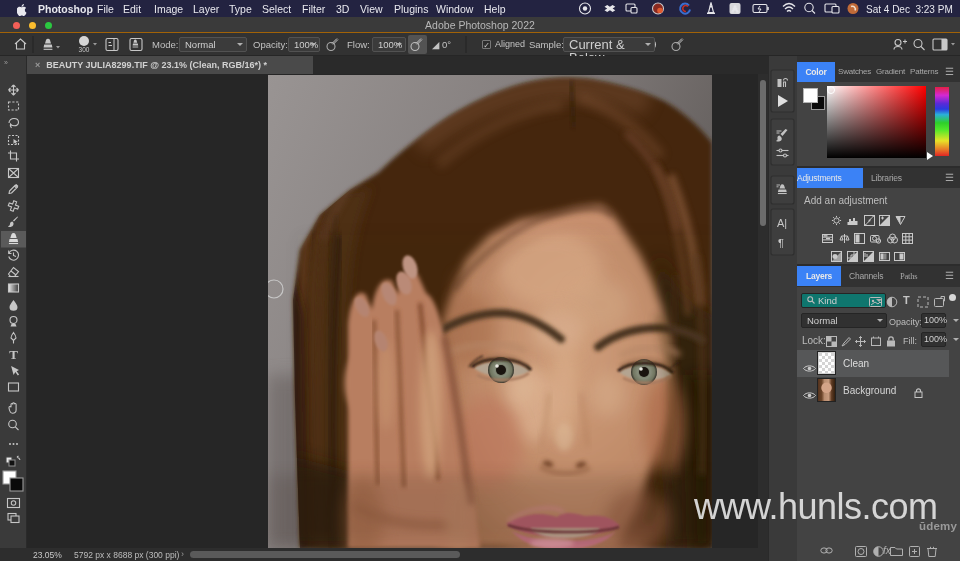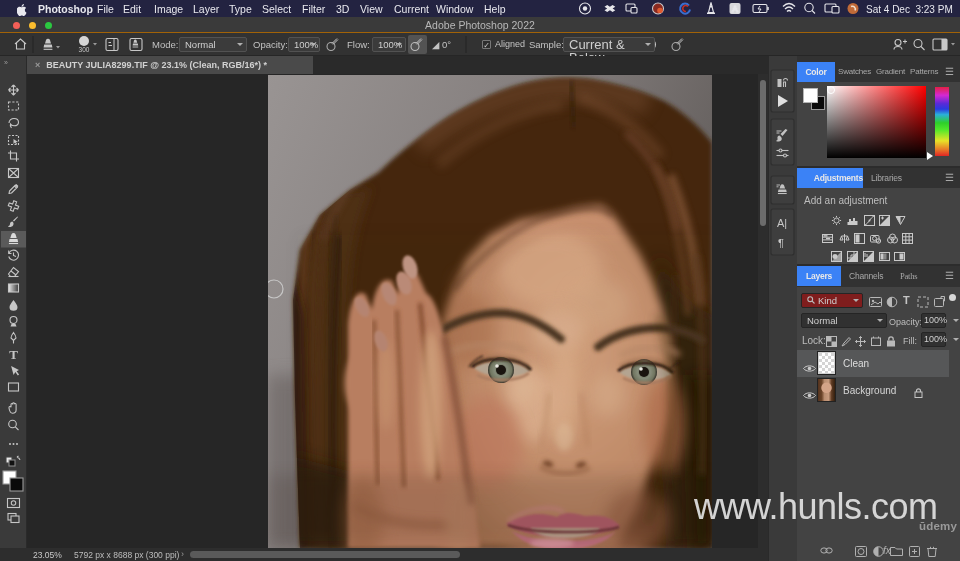--- a/index.html
+++ b/index.html
@@ -73,21 +73,21 @@
     <span class="mi" style="left:38px;font-weight:bold;">Photoshop</span>
     <span class="mi" style="left:97px;">File</span>
     <span class="mi" style="left:123px;">Edit</span>
     <span class="mi" style="left:154px;">Image</span>
     <span class="mi" style="left:193px;">Layer</span>
     <span class="mi" style="left:229px;">Type</span>
     <span class="mi" style="left:262px;">Select</span>
     <span class="mi" style="left:302px;">Filter</span>
     <span class="mi" style="left:336px;">3D</span>
     <span class="mi" style="left:360px;">View</span>
-    <span class="mi" style="left:394px;">Current</span>
+    <span class="mi" style="left:394px;">Plugins</span>
     <span class="mi" style="left:436px;">Window</span>
     <span class="mi" style="left:484px;">Help</span>
     <span class="mi" style="left:866px; font-size:10px; top:3.5px;">Sat 4 Dec&nbsp;&nbsp;3:23 PM</span>
     <svg class="abs" style="left:575px; top:0;" width="290" height="17" viewBox="0 0 290 17">
       <g fill="none" stroke="#e6e6ea" stroke-width="1.1">
         <circle cx="10" cy="8.5" r="5.5"></circle>
           <circle cx="10" cy="8.5" r="2.2" fill="#e6e6ea" stroke="none"></circle>
         <g transform="translate(34,8.5)" fill="#e6e6ea" stroke="none">
             <path d="M-5,-4 L-2,-2 L-5,0 L-8,-2 Z M1,-4 L4,-2 L1,0 L-2,-2 Z M-2,-2 L1,0 L-2,2 L-5,0 Z M-5,0 L-2,2 L-5,4 L-8,2 Z M1,0 L4,2 L1,4 L-2,2 Z" transform="scale(0.9) translate(3,0)"></path>
           </g>
@@ -595,21 +595,21 @@
     <div class="abs" style="left:30px; top:30px; width:99px; height:72px;
       background:linear-gradient(to bottom, rgba(0,0,0,0) 0%, #000 100%),
                  linear-gradient(to right, #fff 0%, #f00 100%);"></div>
     <div class="abs" style="left:30px; top:30px; width:8px; height:8px; border:1.5px solid #fff; border-radius:50%;"></div>
     <div class="abs" style="left:138px; top:31px; width:14px; height:69px;
       background:linear-gradient(to bottom,#e32045 0%,#d428d4 12%,#5a2ad8 24%,#2a3ae0 32%,#2bb0d8 40%,#2ed029 52%,#52e82a 62%,#e8e228 78%,#e87f28 90%,#e02525 100%);"></div>
     <div class="abs" style="left:130px; top:96px; width:0; height:0; border-top:4px solid transparent; border-bottom:4px solid transparent; border-left:6px solid #fff;"></div>
 
     <div class="abs" style="left:0; top:110px; width:163px; height:2px; background:#2c2c2c;"></div>
     <div class="ptabs" style="top:112px; height:20px;">
-      <div class="ptab on" style="left:0px; width:66px; text-align:right; font-weight:bold;">Adjustments</div>
+      <div class="ptab on" style="left:0px; width:66px; text-align:left; font-weight:normal;">Adjustments</div>
       <div class="ptab" style="left:74px;">Libraries</div>
       <div class="burger" style="top:0px;">☰</div>
     </div>
     <div class="ptext" style="left:7px; top:139px;">Add an adjustment</div>
     <div id="adjicons">
         <span class="aic" style="left:34px; top:156px;"><svg width="11" height="11" viewBox="0 0 11 11">
             <circle cx="5.5" cy="5.5" r="2.6" fill="none" stroke="#c9c9c9"></circle>
             <path d="M5.5,5.5 A2.6,2.6 0 0 1 5.5,2.9 Z" fill="#c9c9c9"></path>
             <line x1="5.5" y1="2.0500000000000003" x2="5.5" y2="0.9000000000000004" stroke="#c9c9c9"></line>
             <line x1="5.5" y1="8.95" x2="5.5" y2="10.1" stroke="#c9c9c9"></line>
@@ -697,21 +697,21 @@
     </div>
 
     <div class="abs" style="left:0; top:208px; width:163px; height:2px; background:#2c2c2c;"></div>
     <div class="ptabs" style="top:210px; height:21px;">
       <div class="ptab on" style="left:0px; width:44px; text-align:center; font-weight:bold;">Layers</div>
       <div class="ptab" style="left:52px;">Channels</div>
       <div class="ptab" style="left:103px;font-family:Liberation Serif, serif;">Paths</div>
       <div class="burger" style="top:0px;">☰</div>
     </div>
 
-    <div class="dd" style="left:4px; top:237px; width:62px; background:#7f1d1d; border-color:#252525;"><svg width="8" height="8" viewBox="0 0 8 8" style="margin-right:3px;">
+    <div class="dd" style="left:4px; top:237px; width:85px; background:#0f766e; border-color:#252525;"><svg width="8" height="8" viewBox="0 0 8 8" style="margin-right:3px;">
           <circle cx="3.2" cy="3.2" r="2.4" fill="none" stroke="#bbb" stroke-width="1.1"></circle>
           <line x1="5" y1="5" x2="7.5" y2="7.5" stroke="#bbb" stroke-width="1.1"></line>
         </svg>Kind<span class="ar"></span></div>
     <span class="lic" style="left:72px; top:238px;"><svg width="13" height="12" viewBox="0 0 13 12">
           <rect x="0.5" y="1.5" width="12" height="9" rx="1" fill="none" stroke="#b9b9b9"></rect>
           <circle cx="4" cy="5" r="1.2" fill="#b9b9b9"></circle>
           <path d="M2,9 L6,6 L9,8 L11,6 L12,7" stroke="#b9b9b9" fill="none"></path>
         </svg></span>
     <span class="lic" style="left:89px; top:238px;"><svg width="12" height="12" viewBox="0 0 12 12">
           <circle cx="6" cy="6" r="4.8" fill="none" stroke="#b9b9b9"></circle>

